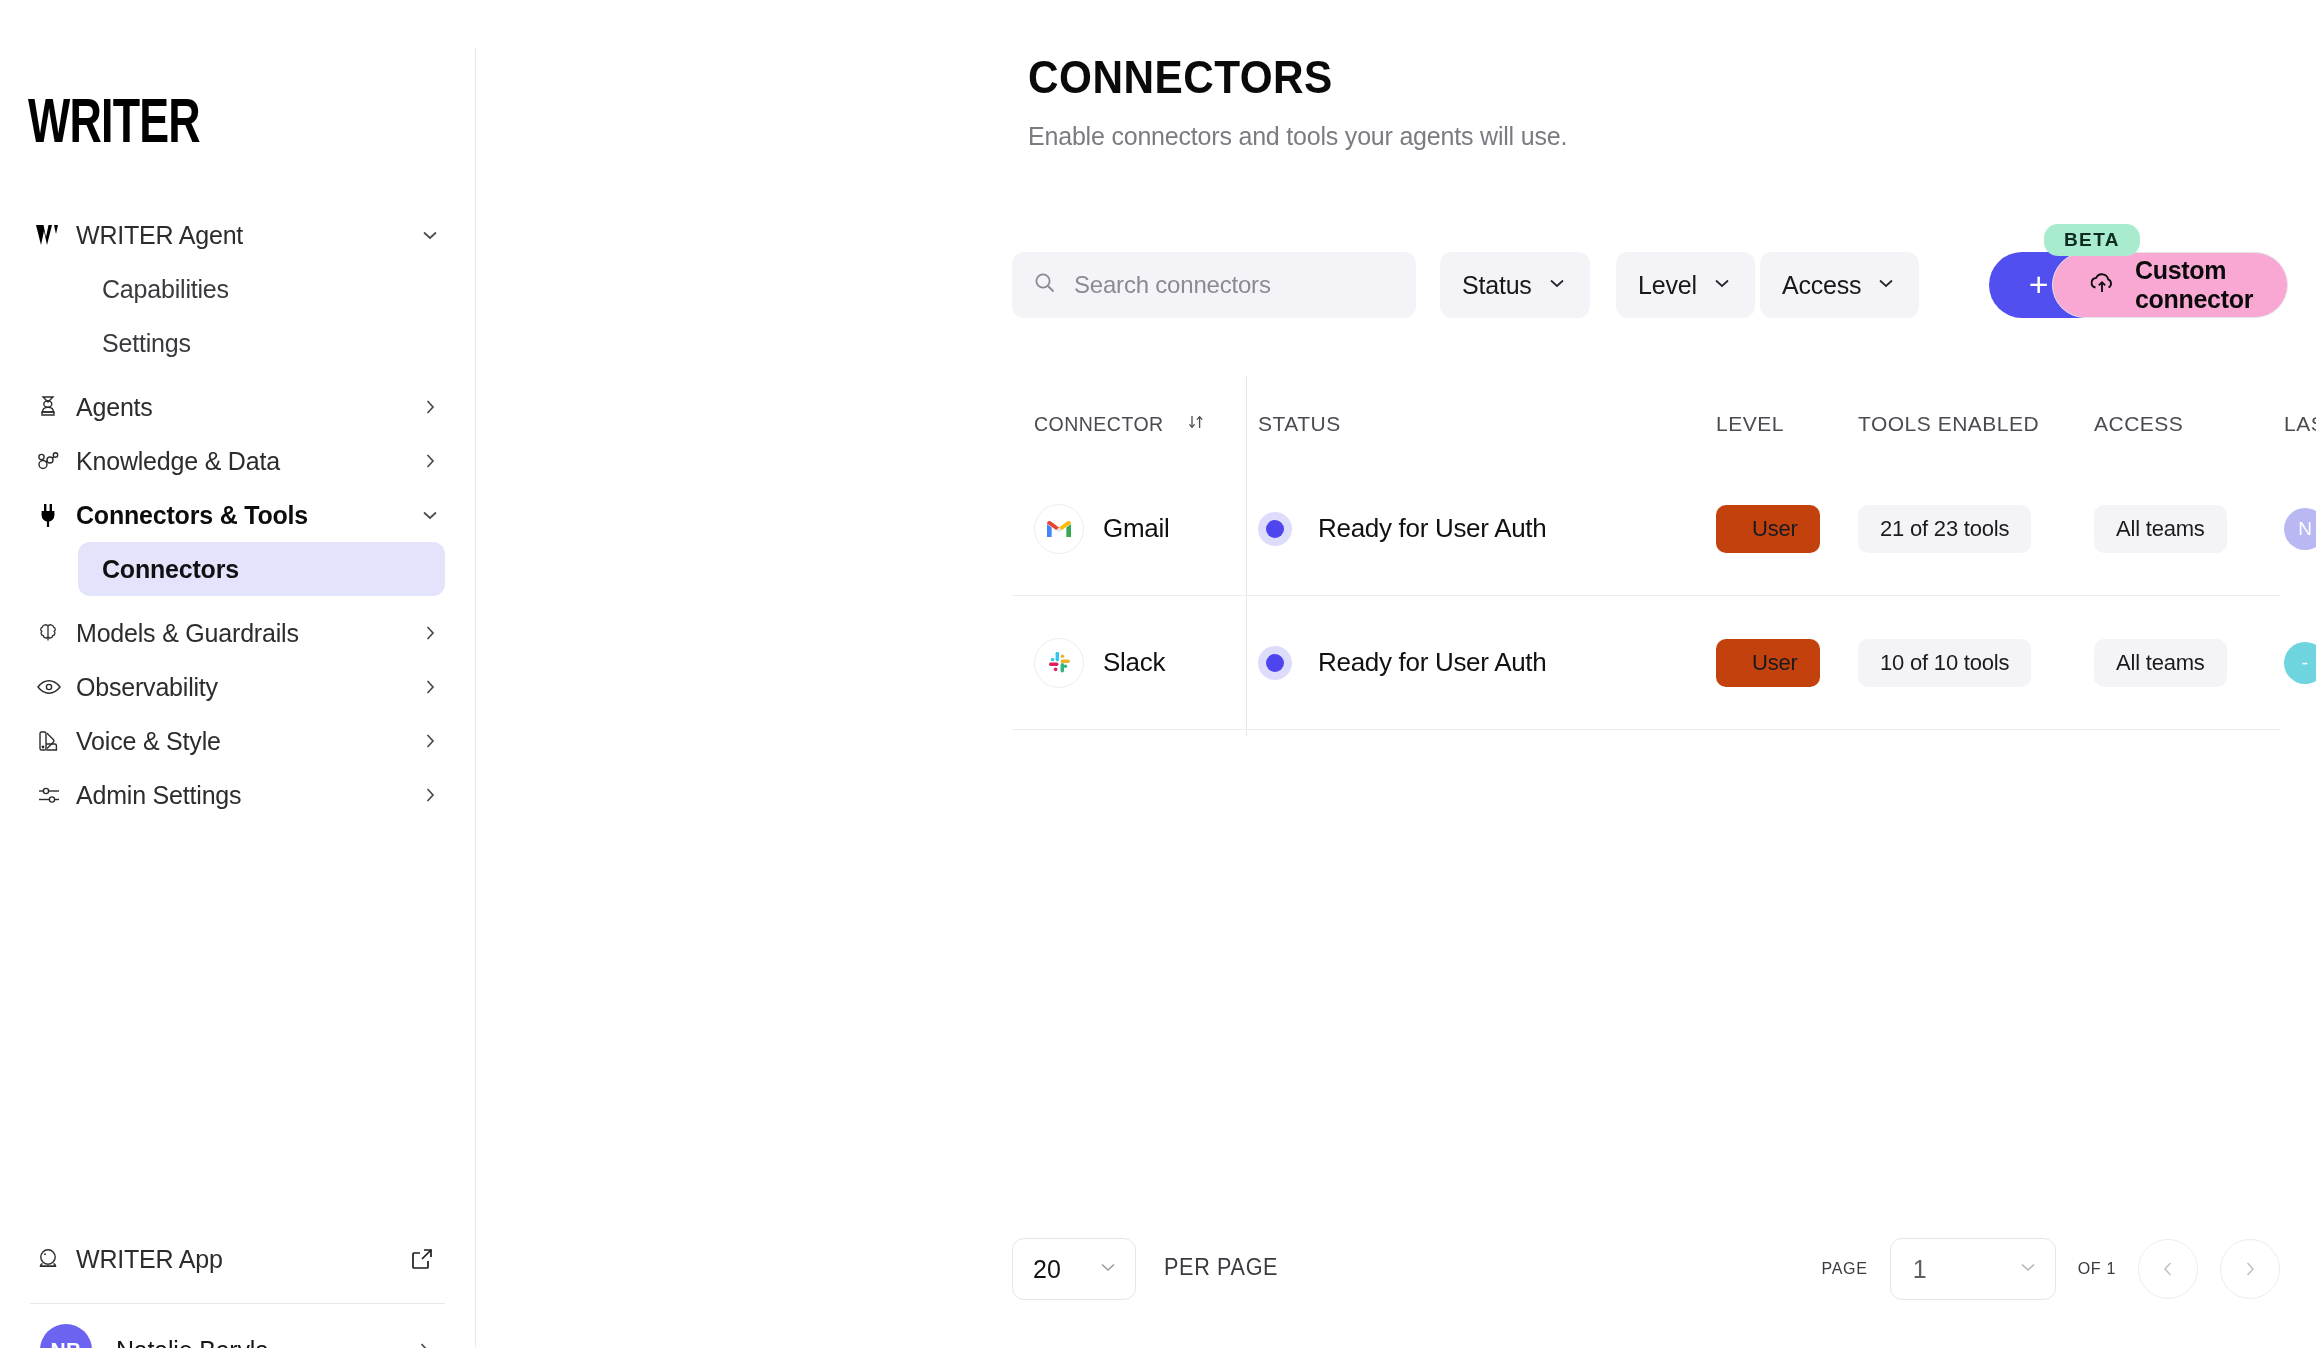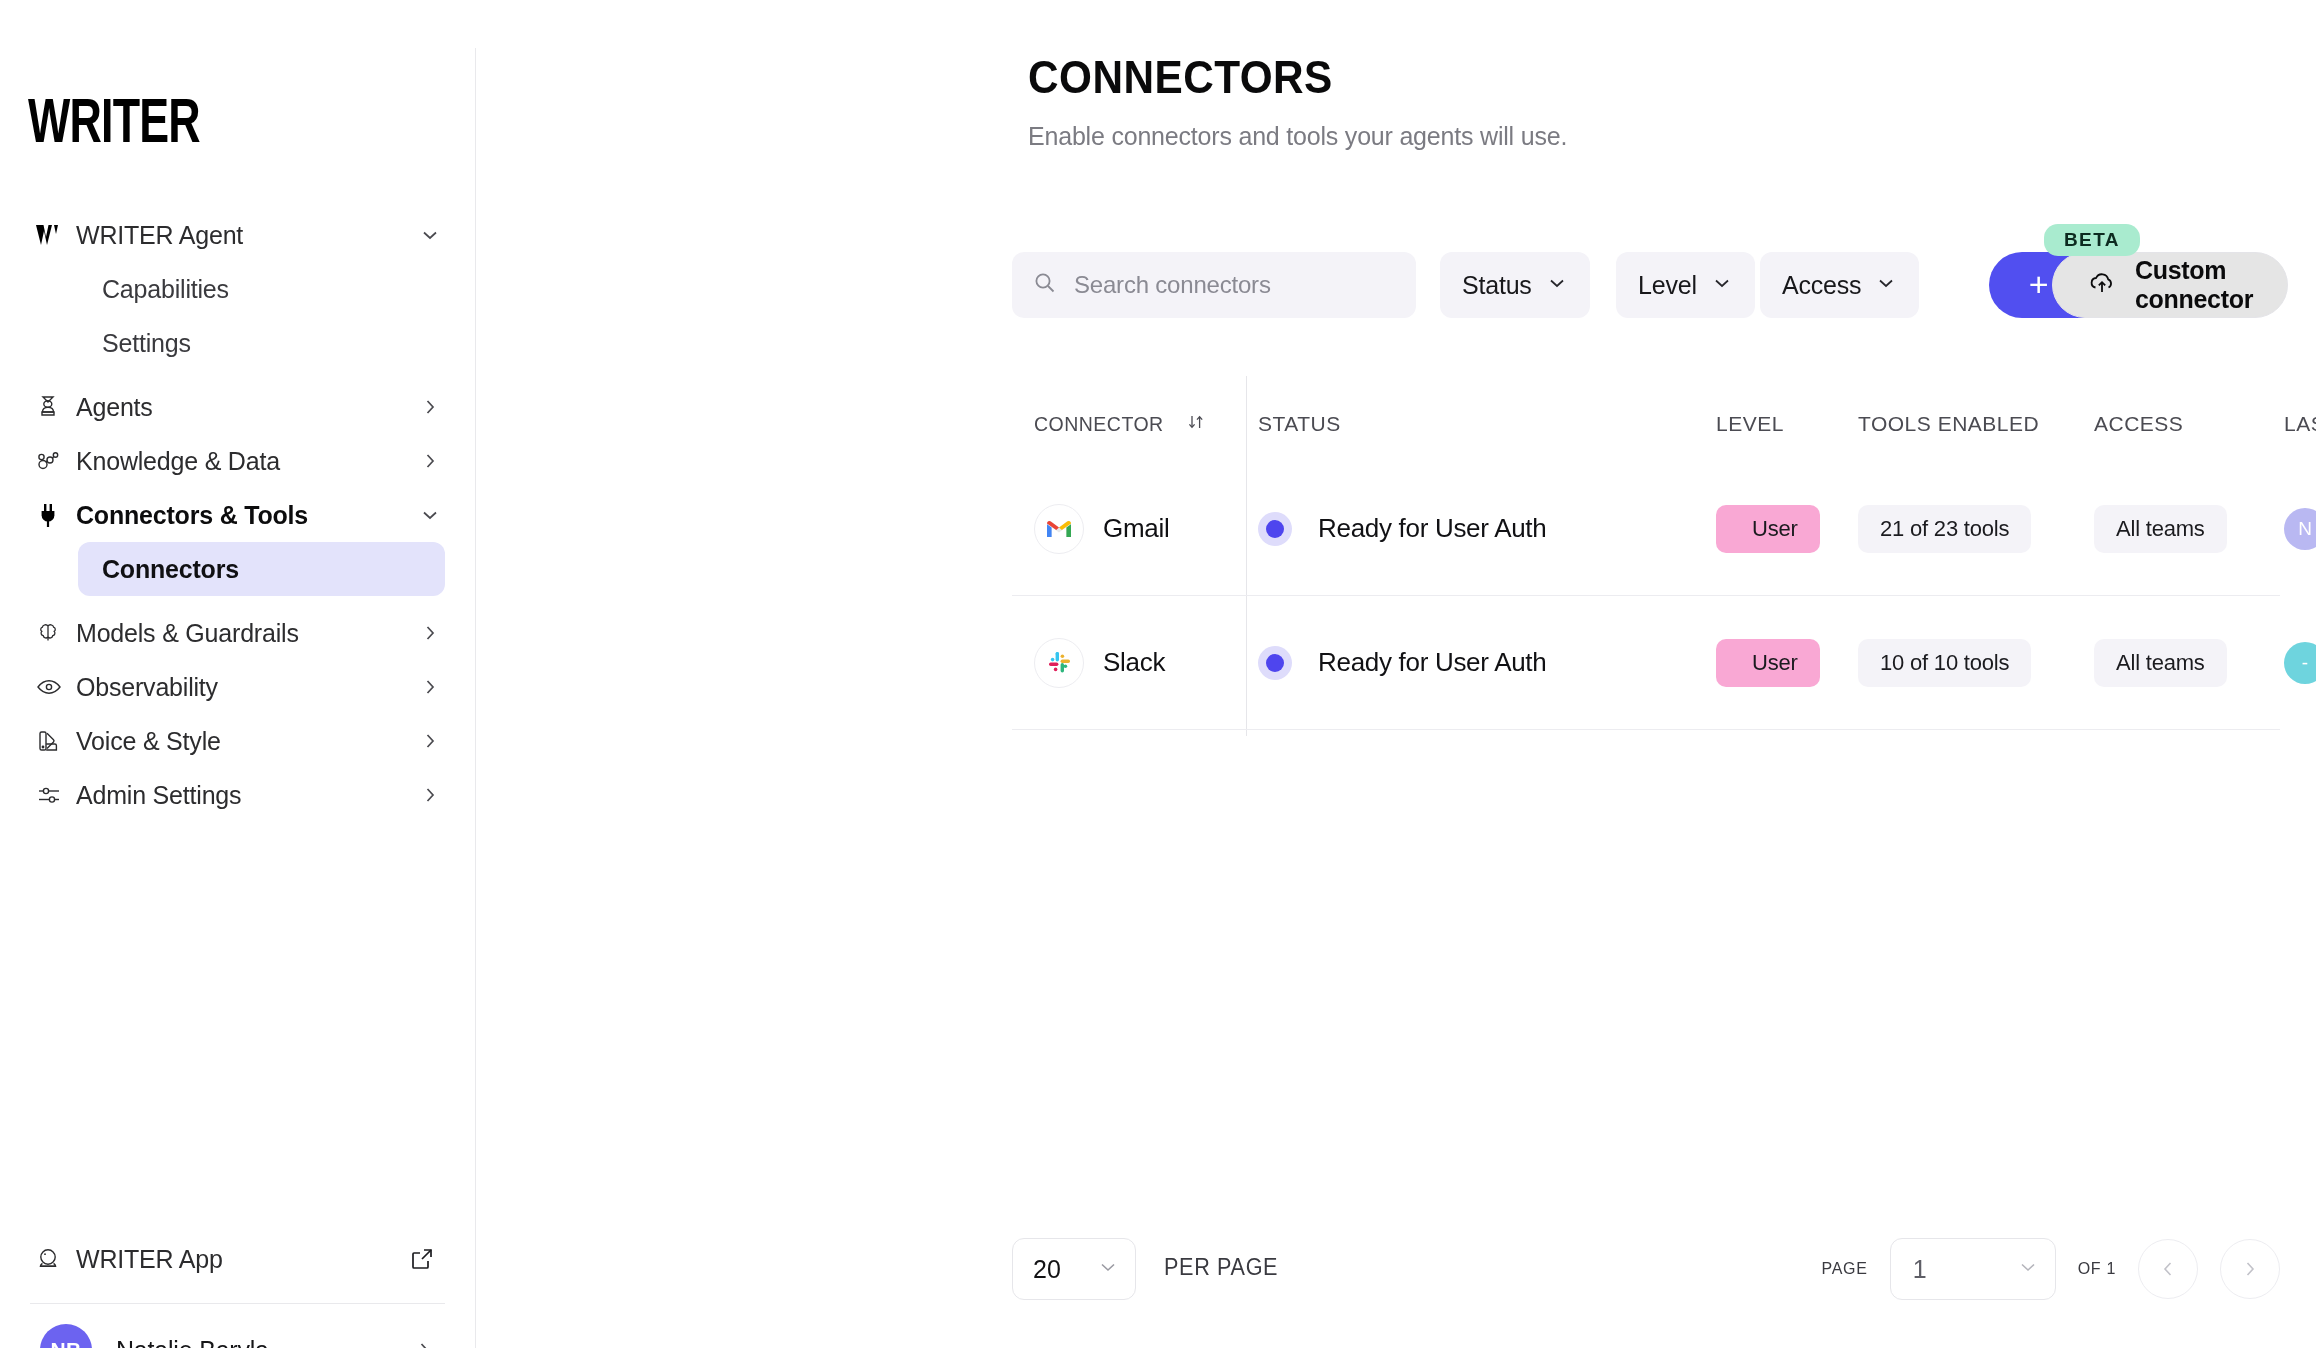--- a/index.html
+++ b/index.html
@@ -100,21 +100,21 @@
   .pill-access { left: 748px; }
 
   .beta-badge {
     position: absolute; left: 1032px; top: -28px; z-index: 3;
     background: #a9ebcf; color: #0d2b20;
     font-size: 19px; font-weight: 700; letter-spacing: 1.4px;
     padding: 5px 20px; border-radius: 14px;
   }
   .btn-custom {
     position: absolute; left: 1040px; top: 0; height: 66px;
-    background: #e5e5e5; border: 1px solid #e4e4e8; border-radius: 34px;
+    background: #f9a8d4; border: 1px solid #e4e4e8; border-radius: 34px;
     display: flex; align-items: center; gap: 18px;
     padding: 0 34px; cursor: pointer; z-index: 2;
   }
   .btn-custom .t { font-size: 25px; font-weight: 700; color: #0b0b0c; letter-spacing: -0.3px; }
   .btn-new {
     position: absolute; right: 0; top: 0; height: 66px;
     background: #514ff0; border-radius: 34px;
     display: flex; align-items: center; gap: 16px;
     padding: 0 40px; cursor: pointer;
   }
@@ -156,21 +156,21 @@
     width: 34px; height: 34px; border-radius: 50%;
     background: #dedcfb; display:flex; align-items:center; justify-content:center; flex:0 0 34px;
   }
   .dot { width: 18px; height: 18px; border-radius: 50%; background: #4e45ee; }
   .status-txt { font-size: 26px; color: #111114; letter-spacing: -0.3px; }
   .chip {
     display: inline-flex; align-items: center; justify-content: center;
     height: 48px; padding: 0 22px; border-radius: 10px;
     font-size: 22px; color: #1b1b1f; letter-spacing: -0.2px;
   }
-  .chip-level  { background: #f9a8d4; padding-left: 36px; }
+  .chip-level  { background: #c2410c; padding-left: 36px; }
   .chip-tools  { background: #f4f3f8; }
   .chip-access { background: #f4f3f8; }
   .edit-cell { display:flex; align-items:center; gap: 22px; }
   .mini-av {
     width: 42px; height: 42px; border-radius: 50%;
     display:flex; align-items:center; justify-content:center;
     font-size: 19px; color: #ffffff; flex: 0 0 42px;
   }
 
   

